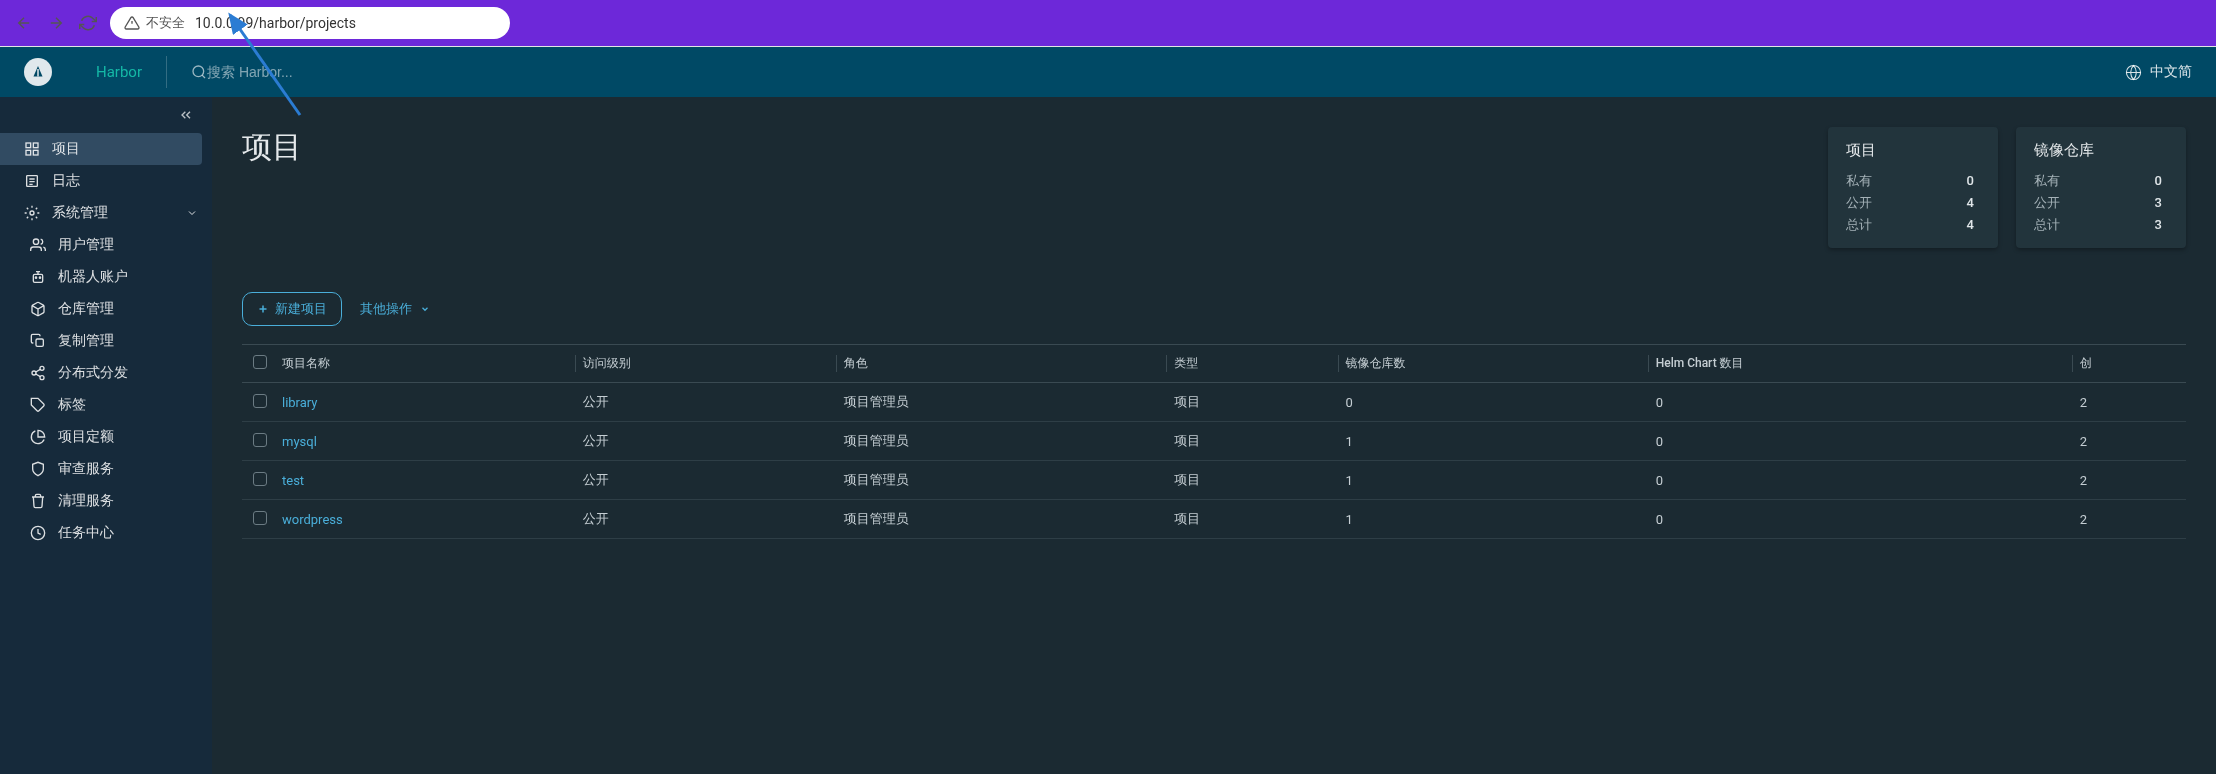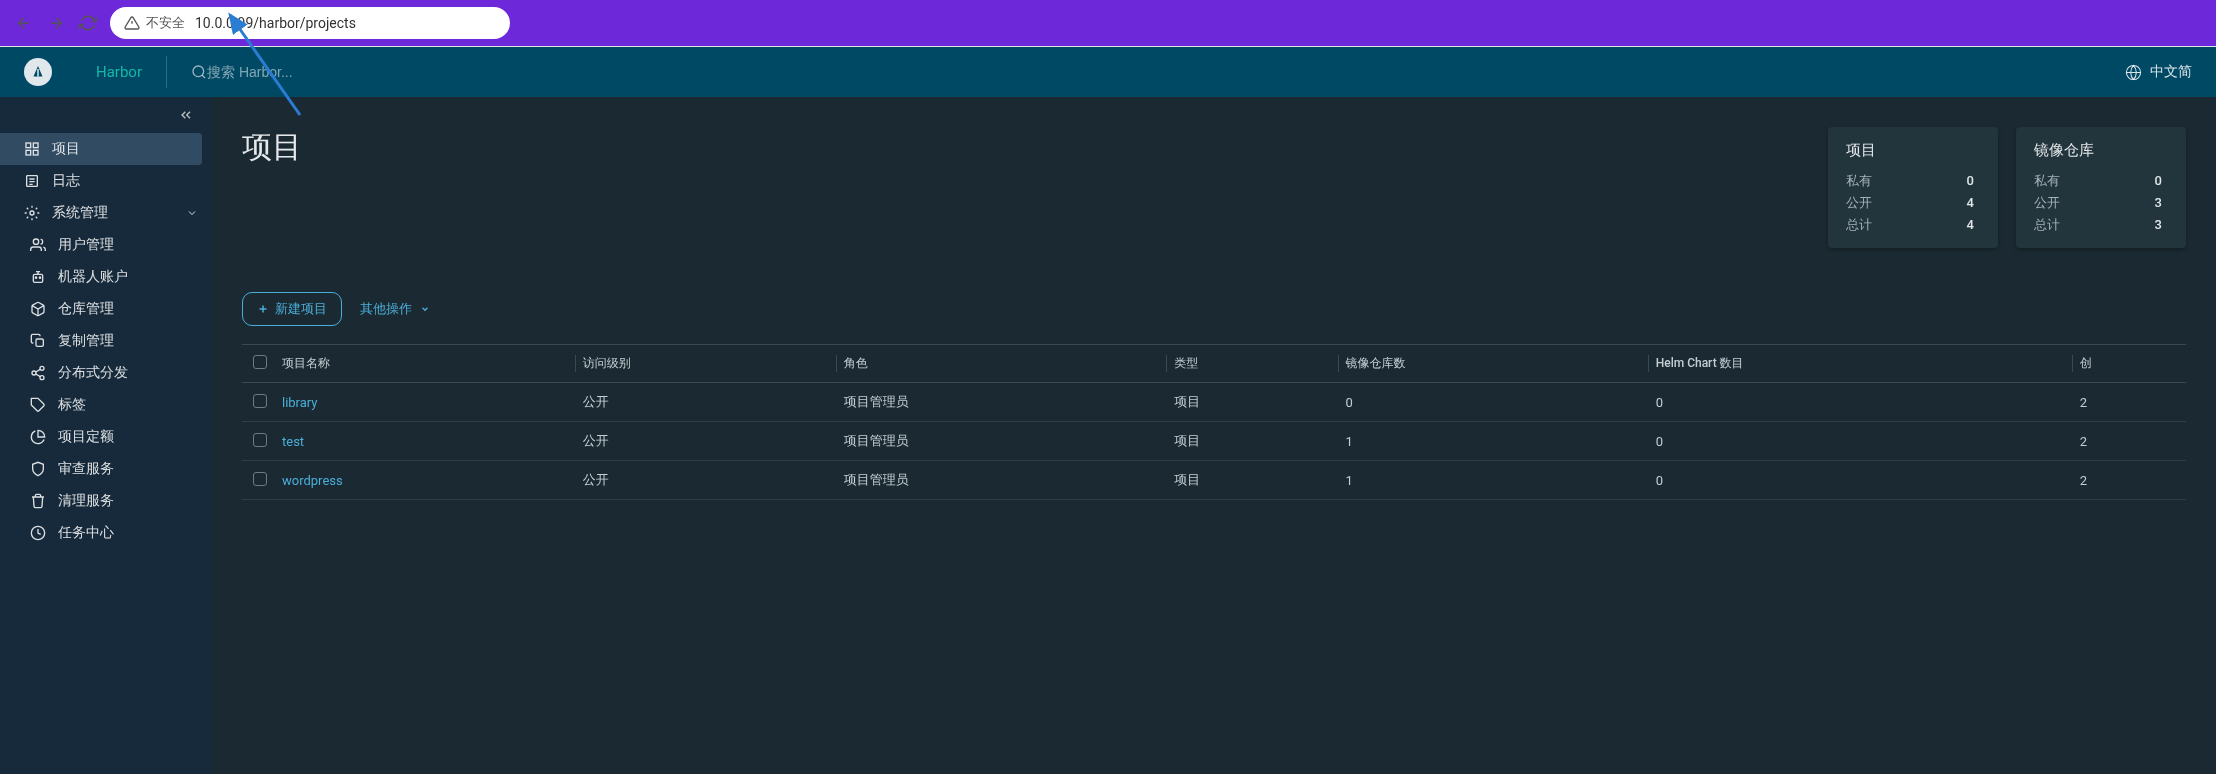--- a/index.html
+++ b/index.html
@@ -322,20 +322,30 @@
             <td><span class="link">library</span></td>
             <td>公开</td>
             <td>项目管理员</td>
             <td>项目</td>
             <td>0</td>
             <td>0</td>
             <td>2</td>
           </tr>
           <tr>
             <td><span class="chk"></span></td>
+            <td><span class="link">mysql</span></td>
+            <td>公开</td>
+            <td>项目管理员</td>
+            <td>项目</td>
+            <td>1</td>
+            <td>0</td>
+            <td>2</td>
+          </tr>
+          <tr>
+            <td><span class="chk"></span></td>
             <td><span class="link">test</span></td>
             <td>公开</td>
             <td>项目管理员</td>
             <td>项目</td>
             <td>1</td>
             <td>0</td>
             <td>2</td>
           </tr>
           <tr>
             <td><span class="chk"></span></td>

